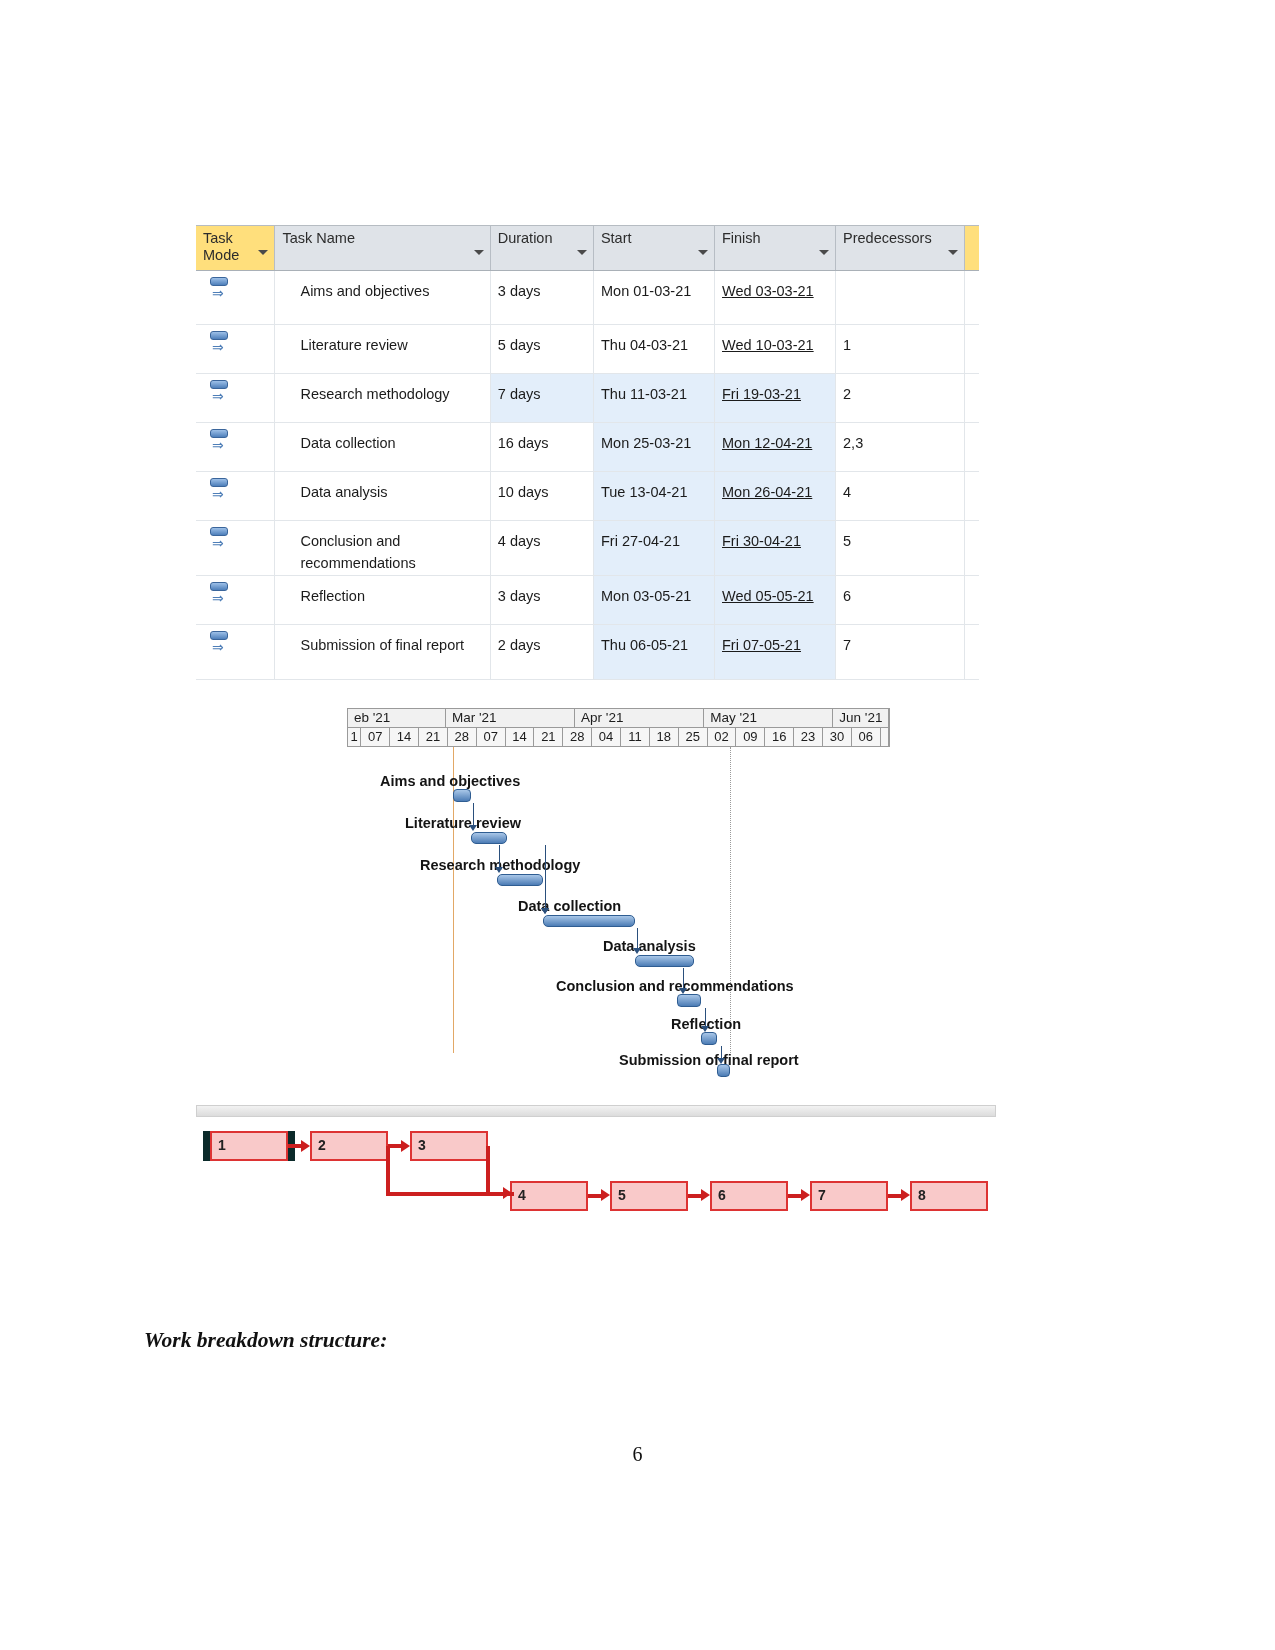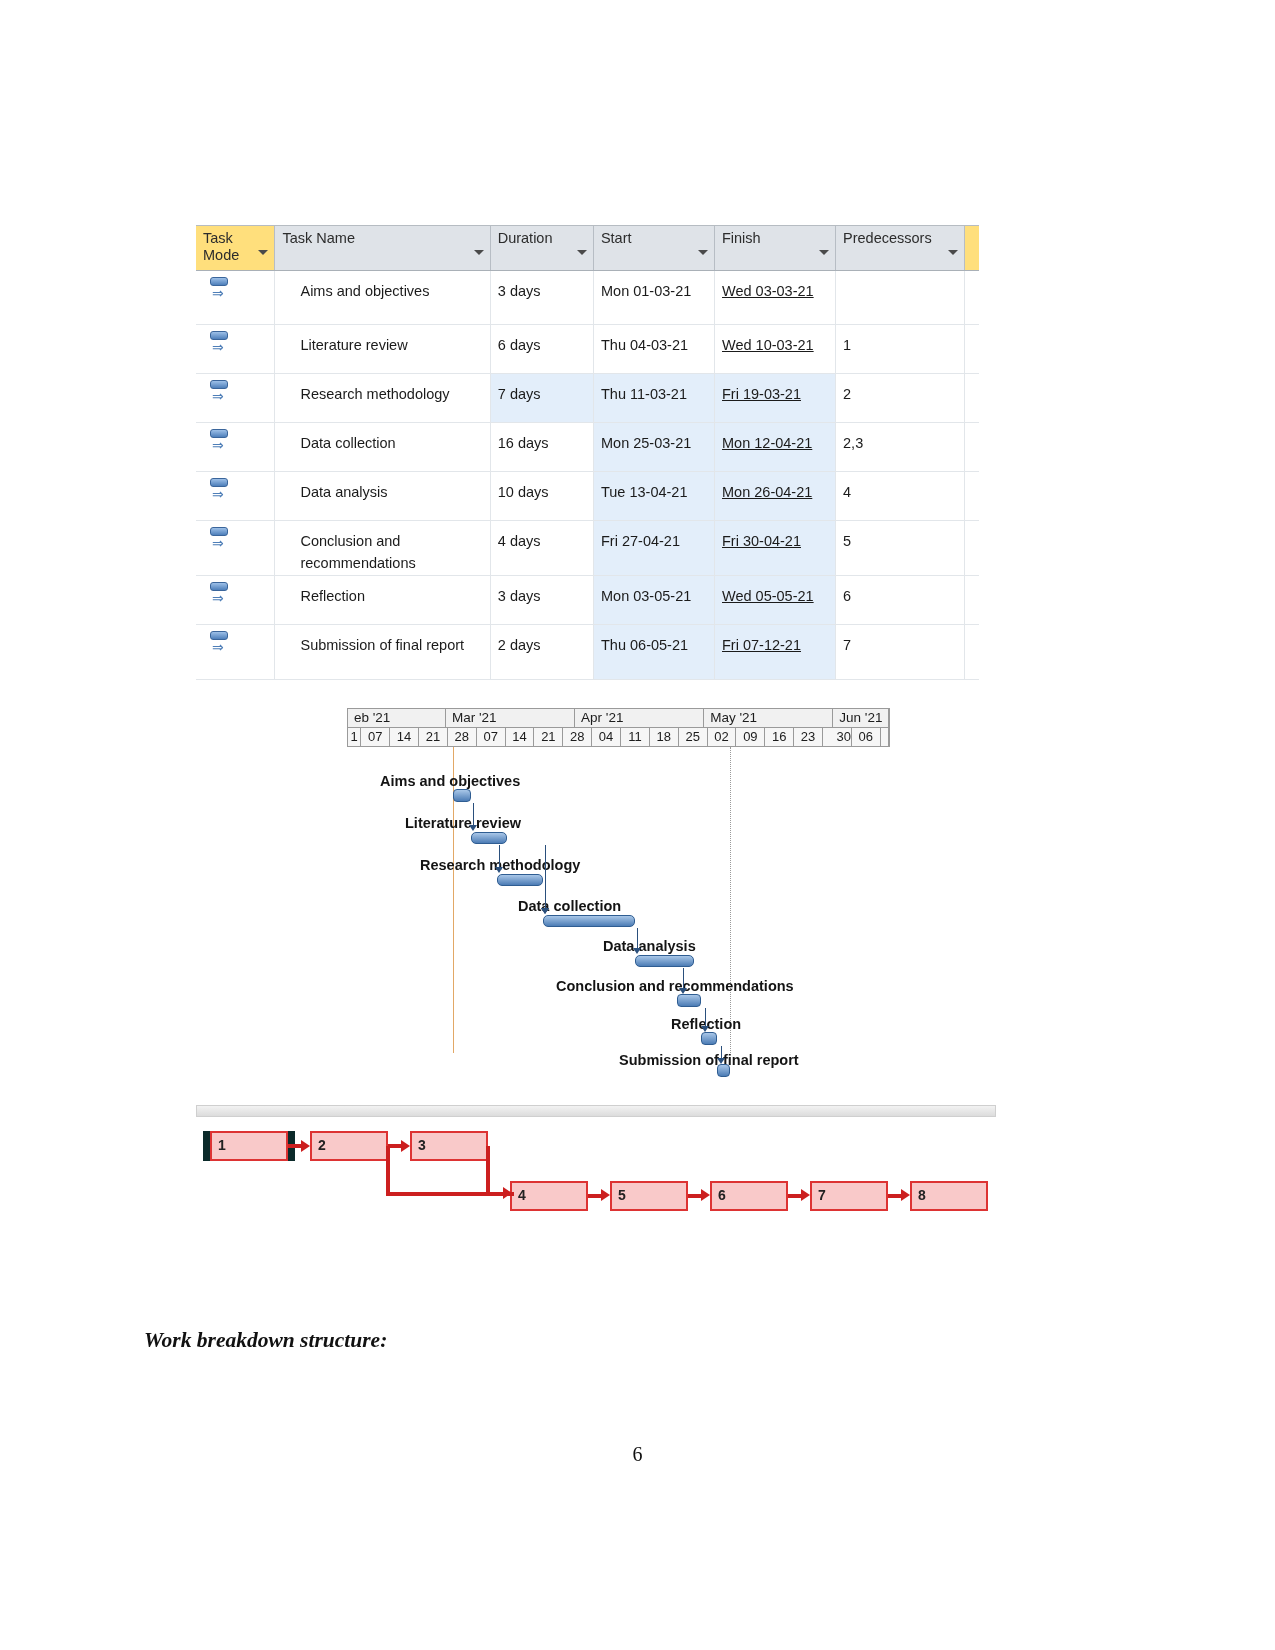--- a/index.html
+++ b/index.html
@@ -208,21 +208,21 @@
           <div class="c tn">Aims and objectives</div>
           <div class="c du">3 days</div>
           <div class="c st">Mon 01-03-21</div>
           <div class="c fi">Wed 03-03-21</div>
           <div class="c pr"></div>
           <div class="c rr"></div>
         </div>
         <div class="row" style="height: 49px;">
           <div class="c tm"><span class="tmglyph"><span class="bar"></span><span class="arr">⇒</span></span></div>
           <div class="c tn">Literature review</div>
-          <div class="c du">6 days</div>
+          <div class="c du">5 days</div>
           <div class="c st">Thu 04-03-21</div>
           <div class="c fi">Wed 10-03-21</div>
           <div class="c pr">1</div>
           <div class="c rr"></div>
         </div>
         <div class="row" style="height: 49px;">
           <div class="c tm"><span class="tmglyph"><span class="bar"></span><span class="arr">⇒</span></span></div>
           <div class="c tn">Research methodology</div>
           <div class="c du sel">7 days</div>
           <div class="c st sel">Thu 11-03-21</div>
@@ -264,21 +264,21 @@
           <div class="c st sel">Mon 03-05-21</div>
           <div class="c fi sel">Wed 05-05-21</div>
           <div class="c pr">6</div>
           <div class="c rr"></div>
         </div>
         <div class="row" style="height: 55px;">
           <div class="c tm"><span class="tmglyph"><span class="bar"></span><span class="arr">⇒</span></span></div>
           <div class="c tn">Submission of final report</div>
           <div class="c du">2 days</div>
           <div class="c st sel">Thu 06-05-21</div>
-          <div class="c fi sel">Fri 07-12-21</div>
+          <div class="c fi sel">Fri 07-05-21</div>
           <div class="c pr">7</div>
           <div class="c rr"></div>
         </div>
       </div>
   </div>
 
   <div class="gantt">
     <div class="tl-top" id="tl-top">
         <div style="width: 106px;">eb '21</div>
         <div style="width: 140px;">Mar '21</div>
@@ -297,21 +297,21 @@
         <div style="width: 35px;">21</div>
         <div style="width: 35px;">28</div>
         <div style="width: 35px;">04</div>
         <div style="width: 35px;">11</div>
         <div style="width: 35px;">18</div>
         <div style="width: 35px;">25</div>
         <div style="width: 35px;">02</div>
         <div style="width: 35px;">09</div>
         <div style="width: 35px;">16</div>
         <div style="width: 35px;">23</div>
-        <div style="width: 35px; text-align: right;">30</div>
+        <div style="width: 35px;">30</div>
         <div style="width: 35px;">06</div>
         <div style="width: 10px;"></div>
       </div>
     <div class="plot" id="gantt-plot">
       <div class="vline-today" style="left:106px;"></div>
       <div class="vline-dot" style="left:383px;"></div>
     <div class="glabel" style="left: 33px; top: 26px;">Aims and objectives</div>
         <div class="gmile" style="left: 106px; top: 42px; width: 18px;"></div>
         <div class="glabel" style="left: 58px; top: 68px;">Literature review</div>
         <div class="gbar" style="left: 124px; top: 85px; width: 36px;"></div>

